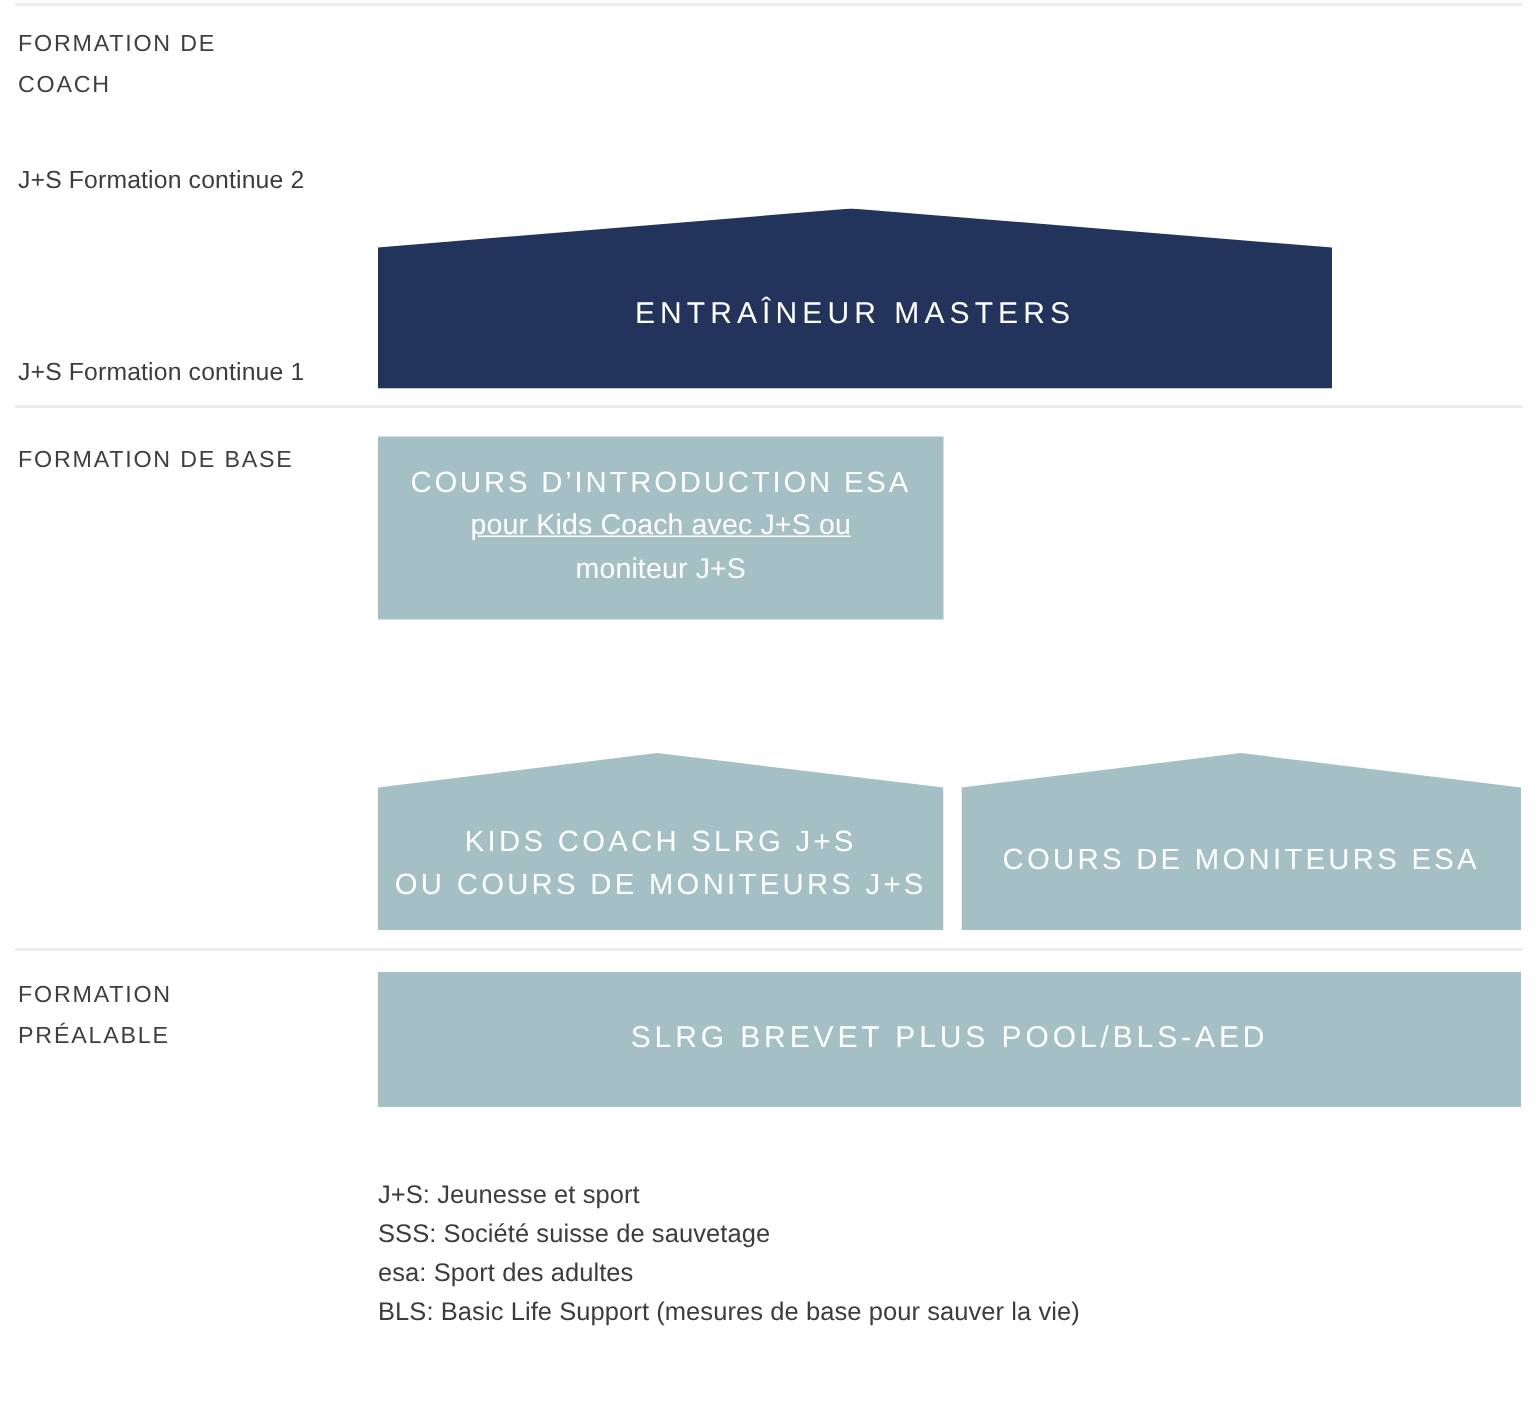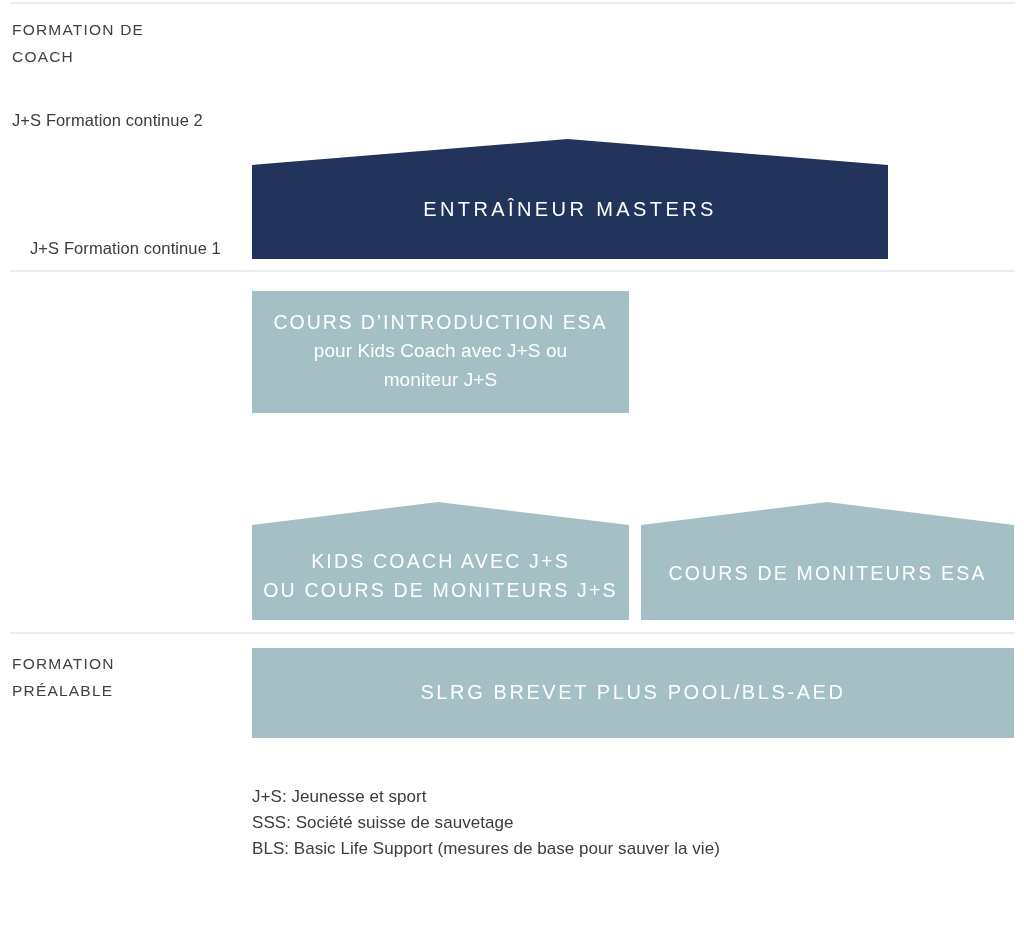--- a/index.html
+++ b/index.html
@@ -54,21 +54,21 @@
   .side-note {
     position: absolute;
     left: 12px;
     font-size: 16.5px;
     letter-spacing: 0.1px;
     color: #3c3c3c;
     line-height: 20px;
     white-space: nowrap;
   }
   .side-note.fc2 { top: 110px; }
-  .side-note.fc1 { top: 238px; margin-left: 18px; }
+  .side-note.fc1 { top: 238px; }
 
   
   .shape {
     position: absolute;
   }
   .shape svg {
     display: block;
     width: 100%;
     height: 100%;
   }
@@ -114,21 +114,21 @@
   }
   .box-intro-esa .line2,
   .box-intro-esa .line3 {
     position: absolute;
     left: 0; right: 0;
     text-align: center;
     color: #ffffff;
     font-size: 19px;
     letter-spacing: 0.1px;
   }
-  .box-intro-esa .line2 { top: 49px; }
+  .box-intro-esa .line2 { top: 49px; text-decoration: underline; }
   .box-intro-esa .line3 { top: 78px; }
 
   
   .roof-kids {
     left: 252px;
     top: 502px;
     width: 377px;
     height: 118px;
   }
   .roof-kids .caption {
@@ -189,20 +189,21 @@
   <div class="divider base"></div>
   <div class="divider prereq"></div>
 
   <div class="row-label coach">FORMATION DE
 COACH</div>
 
   <div class="side-note fc2">J+S Formation continue 2</div>
 
   <div class="side-note fc1">J+S Formation continue 1</div>
 
+  <div class="row-label base">FORMATION DE BASE</div>
 
   <div class="row-label prereq">FORMATION
 PRÉALABLE</div>
 
   <div class="shape banner-masters">
     <svg viewBox="0 0 762 120" preserveAspectRatio="none">
       <polygon points="0,26 378,0 762,26 762,120 0,120" fill="#22335c"></polygon>
     </svg>
     <div class="caption">ENTRAÎNEUR MASTERS</div>
   </div>
@@ -211,35 +212,36 @@
     <div class="line1">COURS D’INTRODUCTION ESA</div>
     <div class="line2">pour Kids Coach avec J+S ou</div>
     <div class="line3">moniteur J+S</div>
   </div>
 
   <div class="shape roof-kids">
     <svg viewBox="0 0 377 118" preserveAspectRatio="none">
       <polygon points="0,23 186,0 377,23 377,118 0,118" fill="#a4c0c4"></polygon>
     </svg>
     <div class="caption">
-      <div>KIDS COACH AVEC J+S</div>
+      <div>KIDS COACH SLRG J+S</div>
       <div>OU COURS DE MONITEURS J+S</div>
     </div>
   </div>
 
   <div class="shape roof-esa">
     <svg viewBox="0 0 373 118" preserveAspectRatio="none">
       <polygon points="0,23 186,0 373,23 373,118 0,118" fill="#a4c0c4"></polygon>
     </svg>
     <div class="caption">COURS DE MONITEURS ESA</div>
   </div>
 
   <div class="shape bar-slrg">
     <div class="caption">SLRG BREVET PLUS POOL/BLS-AED</div>
   </div>
 
   <div class="legend">
     <div class="legend-line">J+S: Jeunesse et sport</div>
     <div class="legend-line">SSS: Société suisse de sauvetage</div>
+    <div class="legend-line">esa: Sport des adultes</div>
     <div class="legend-line">BLS: Basic Life Support (mesures de base pour sauver la vie)</div>
   </div>
 
 </div>
 
 </body></html>

